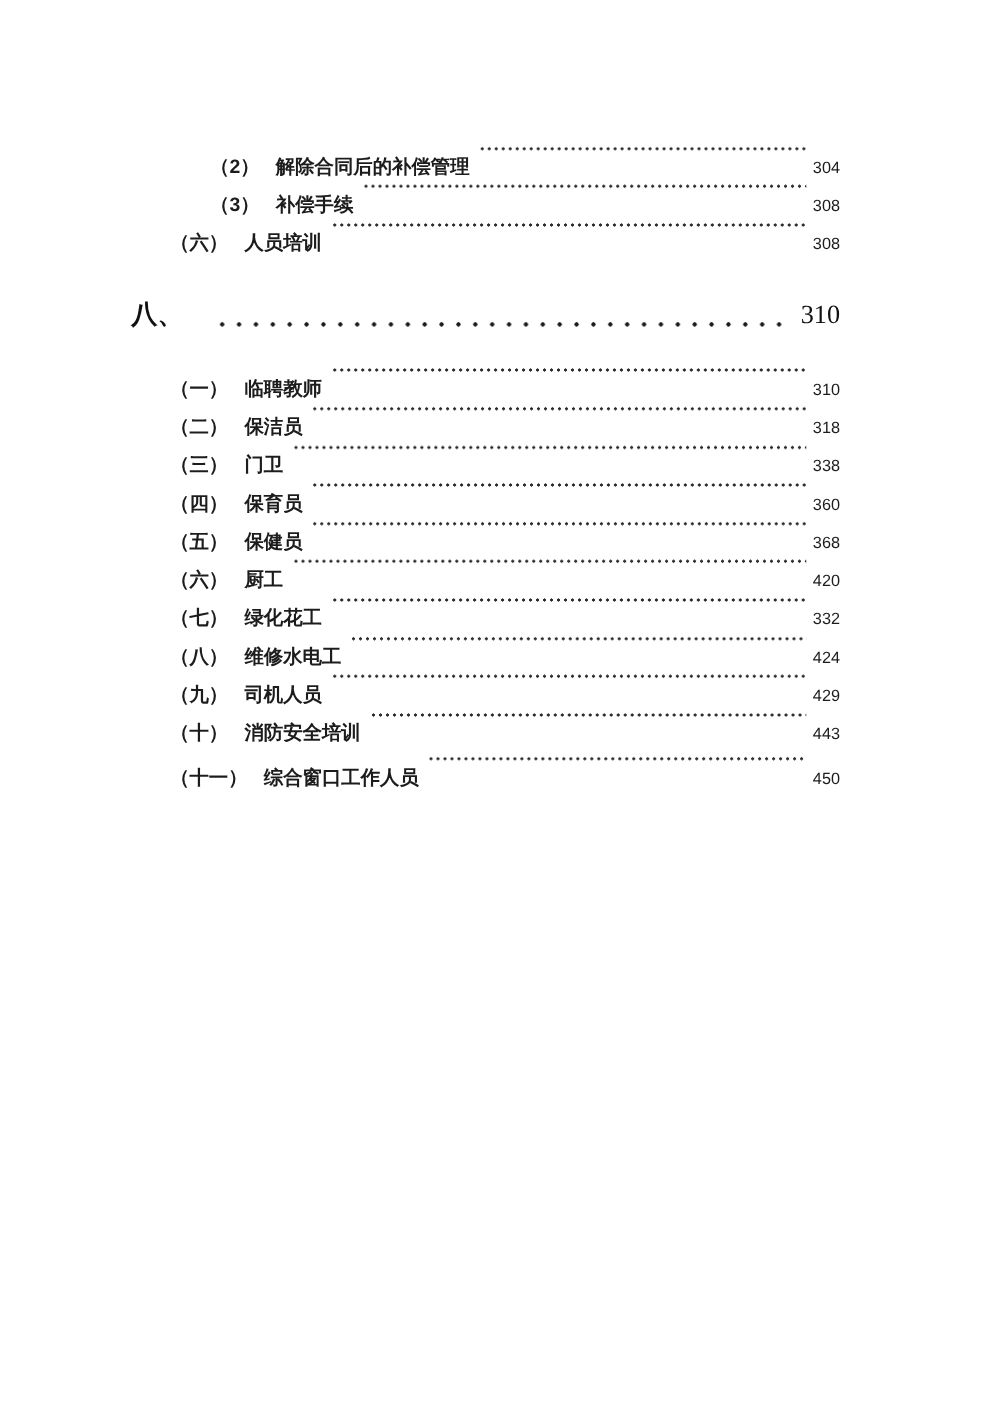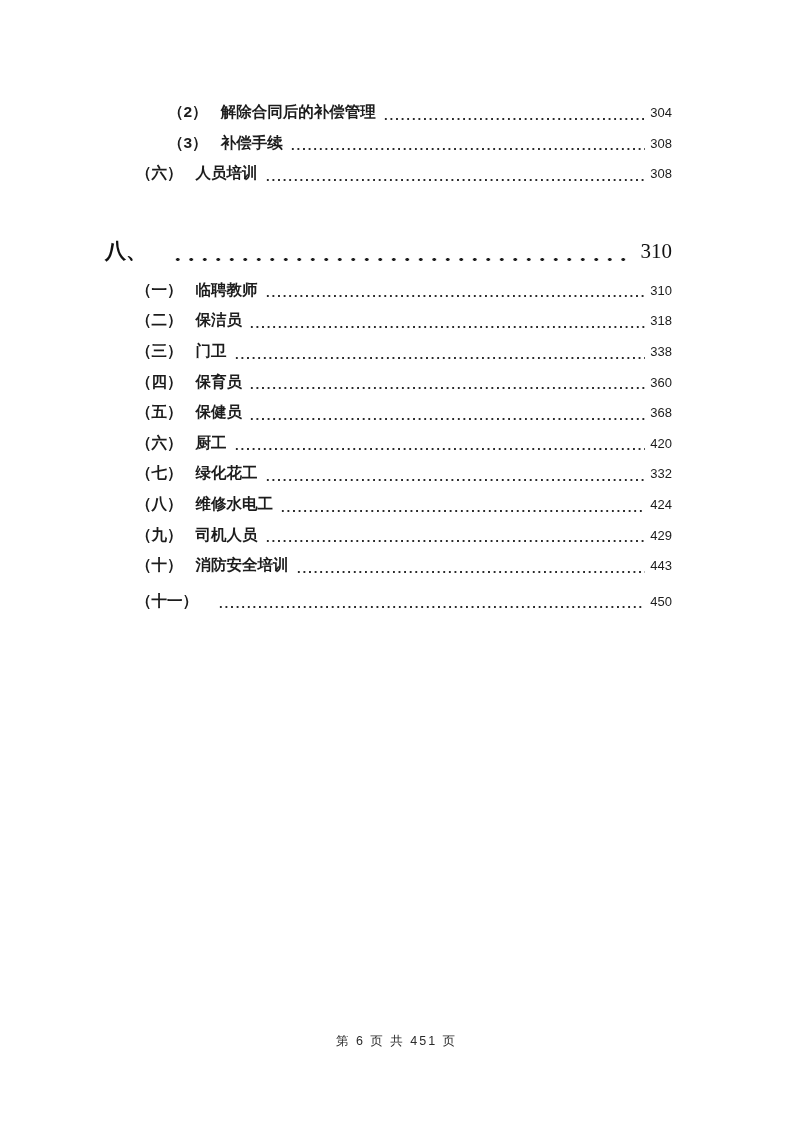--- a/index.html
+++ b/index.html
@@ -25,20 +25,21 @@
     font-size:15.5px;
   }
   .row .label{
     font-weight:600;
     white-space:nowrap;
     margin-right:13px;
   }
   .row .title{
     font-weight:600;
     white-space:nowrap;
+    margin-top:22px;
   }
   .row .leader{
     flex:1 1 auto;
     align-self:flex-end;
     height:6px;
     margin:0 5px 6px 7px;
     background-image:radial-gradient(circle, #2a2a2a 1.05px, rgba(0,0,0,0) 1.4px);
     background-size:5.6px 6px;
     background-repeat:repeat-x;
     background-position:left bottom;
@@ -173,20 +174,18 @@
     <span class="pagenum">429</span>
   </div>
       <div class="row lvl2">
     <span class="label">（十）</span>
     <span class="title">消防安全培训</span>
     <span class="leader"></span>
     <span class="pagenum">443</span>
   </div>
       <div class="row lvl2 last">
     <span class="label">（十一）</span>
+    <span class="title">综合窗口工作人员</span>
     <span class="leader"></span>
     <span class="pagenum">450</span>
   </div>
     </div>
-  <div class="footer">
-    <span>第 6 页 共 451 页</span>
-  </div>
 </div>
 
 </body></html>

